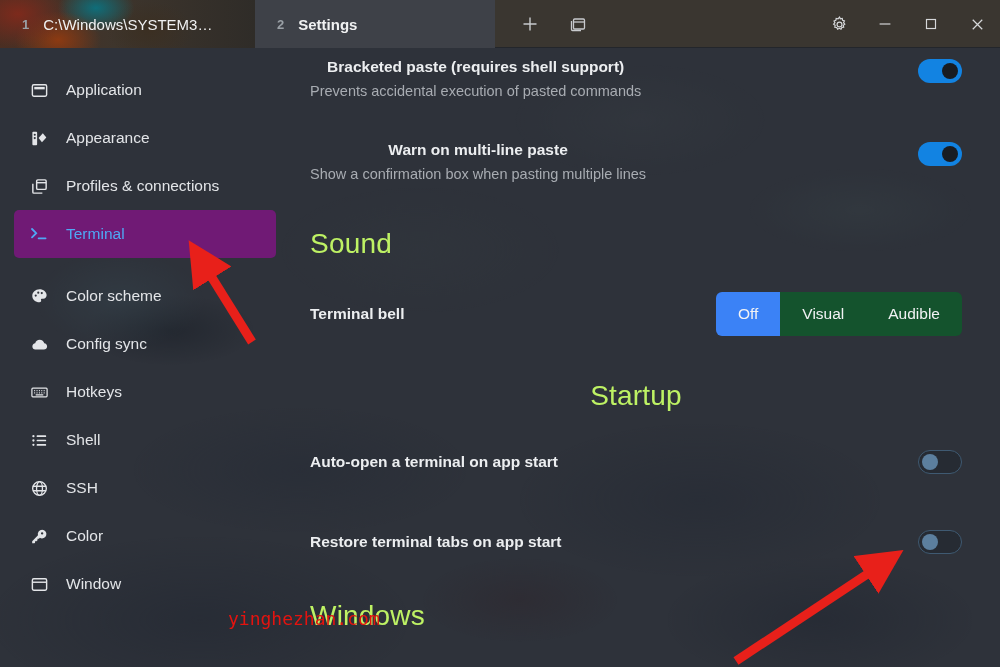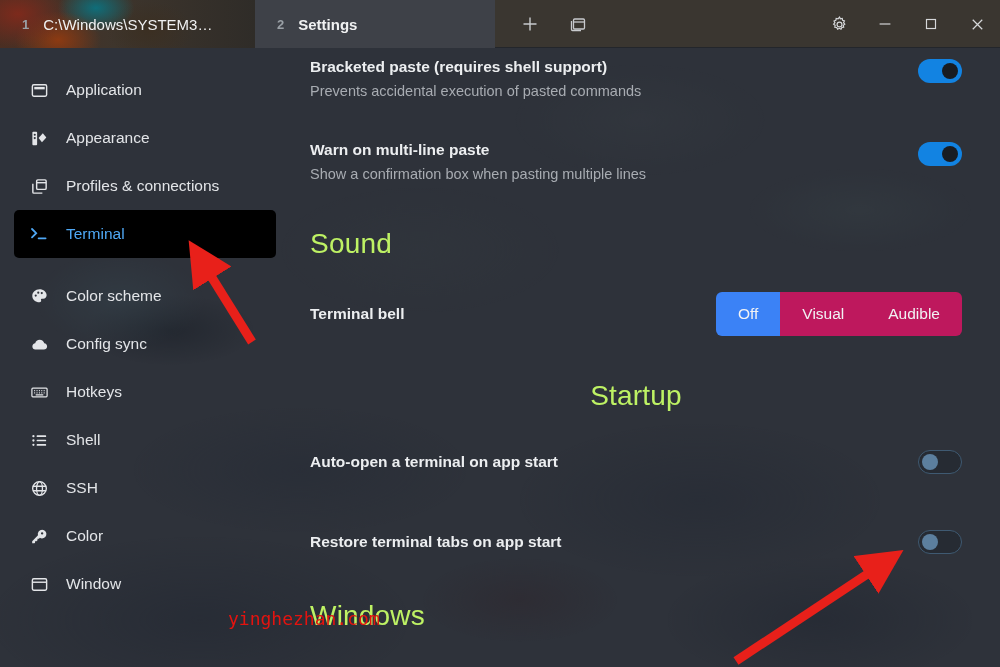--- a/index.html
+++ b/index.html
@@ -101,57 +101,58 @@
     padding:0 14px;
     border-radius:5px;
     color:#e3e5e8; font-size:15.5px;
     cursor:default;
   }
   .nav-item .ico {
     width:22px; height:22px;
     display:flex; align-items:center; justify-content:center;
     color:#e3e5e8; flex:0 0 22px;
   }
-  .nav-item.active { background:#000000; }
+  .nav-item.active { background:#701a75; }
   .nav-item.active, .nav-item.active .ico { color:#4fa8f5; }
   .nav-gap { height:14px; }
 
   
   .main {
     flex:1 1 auto; position:relative;
     padding:0 38px 0 20px;
     overflow:hidden;
   }
   .section-title {
     font-size:28px; font-weight:300; color:#bef264;
     letter-spacing:.2px;
   }
   .row {
     display:flex; align-items:flex-start; justify-content:space-between;
     gap:32px;
+    text-align:center;
   }
   .row .txt { padding-top:2px; }
   .row .label { font-size:15.5px; color:#eceef0; font-weight:bold; }
   .row .desc { font-size:14.5px; color:#a8acb2; margin-top:7px; }
 
   
   .toggle { width:44px; height:24px; border-radius:12px; position:relative; flex:0 0 44px; cursor:default; }
   .toggle .knob { position:absolute; top:4px; width:16px; height:16px; border-radius:50%; }
   .toggle.on { background:#1283e2; }
   .toggle.on .knob { right:4px; background:#181c22; }
   .toggle.off { background:#262b33; border:1.5px solid #3f5a72; }
   .toggle.off .knob { left:3px; top:2.5px; background:#5c7f9e; }
 
   
   .segmented { display:flex; border-radius:6px; overflow:hidden; flex:0 0 auto; }
   .seg {
     padding:0 22px; height:44px;
     display:flex; align-items:center; justify-content:center;
     font-size:15.5px; color:#f1f2f4; cursor:default;
-    background:#be185d;
+    background:#14532d;
   }
   .seg.selected { background:#3b82f6; }
 
   
   .arrows { position:absolute; inset:0; pointer-events:none; z-index:10; }
 
   
   .watermark {
     position:absolute; left:228px; top:608px;
     font-family:"DejaVu Sans Mono", monospace;

